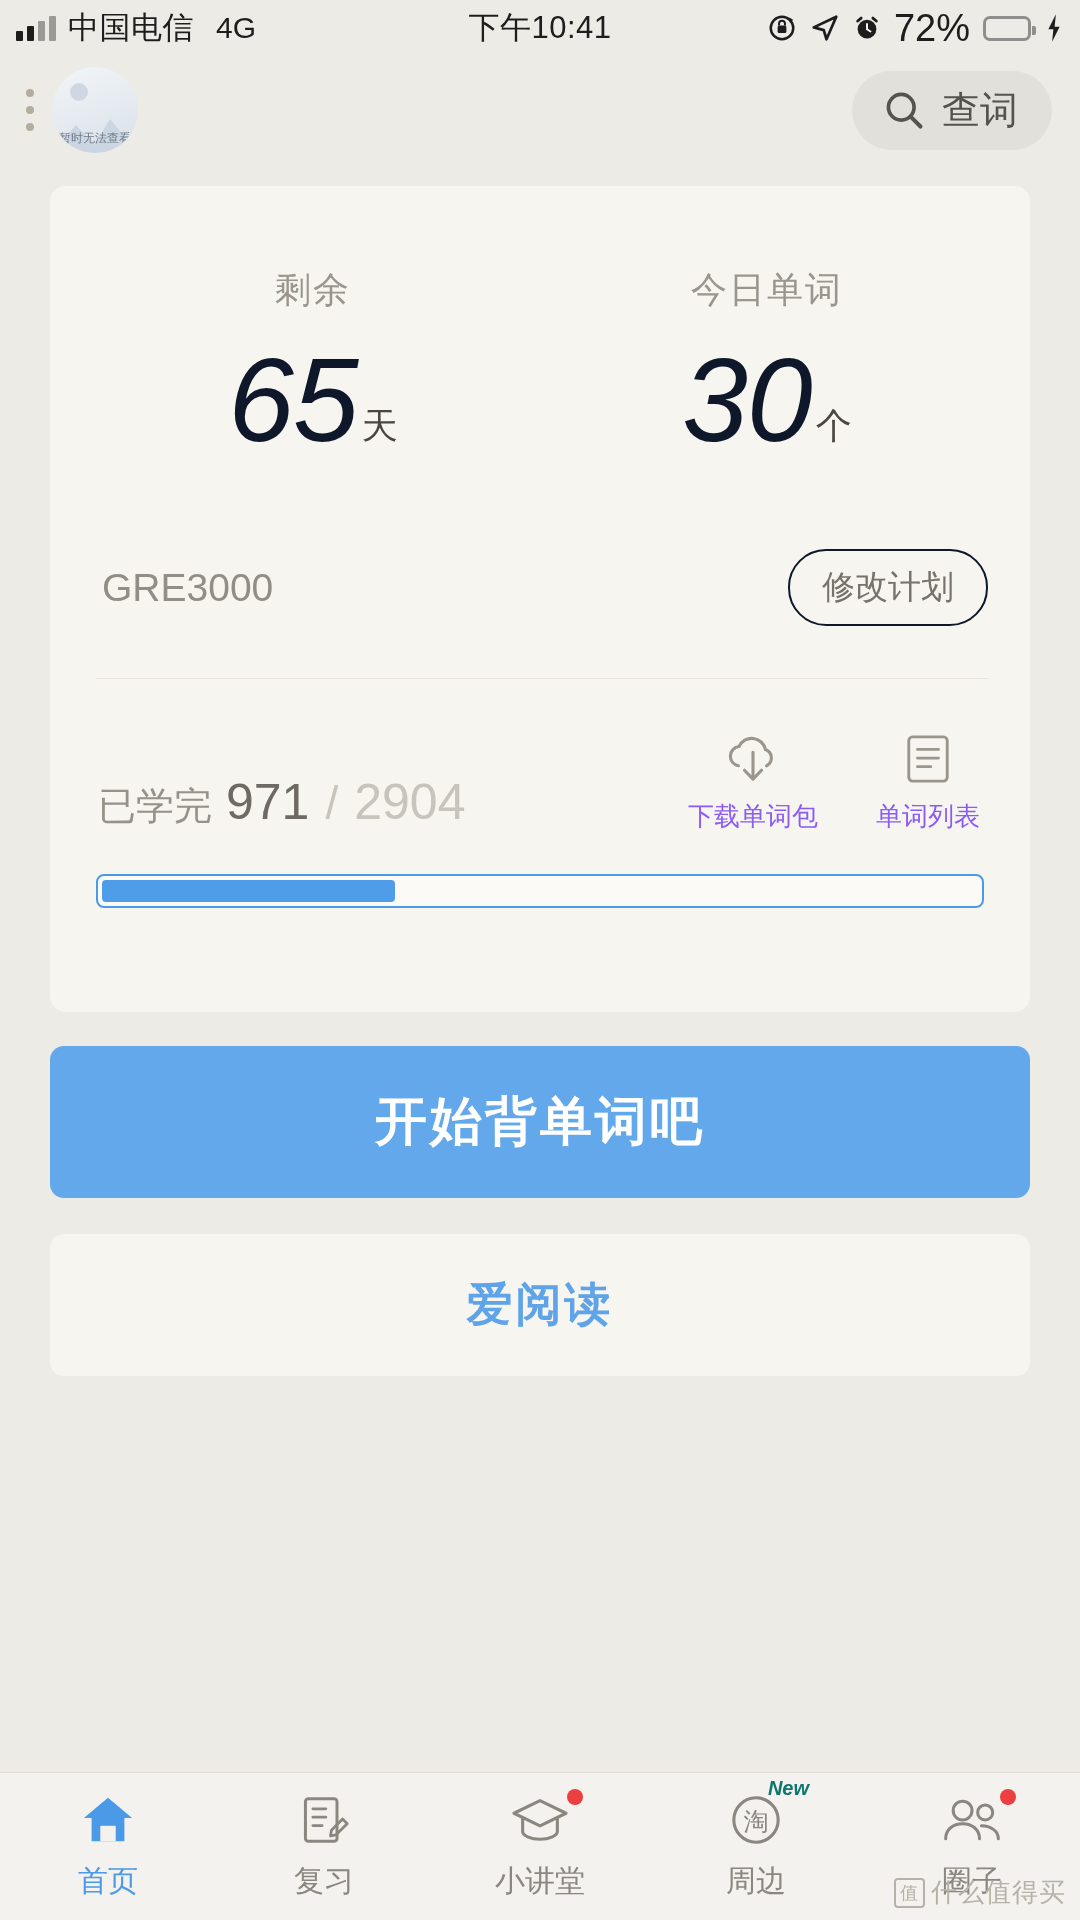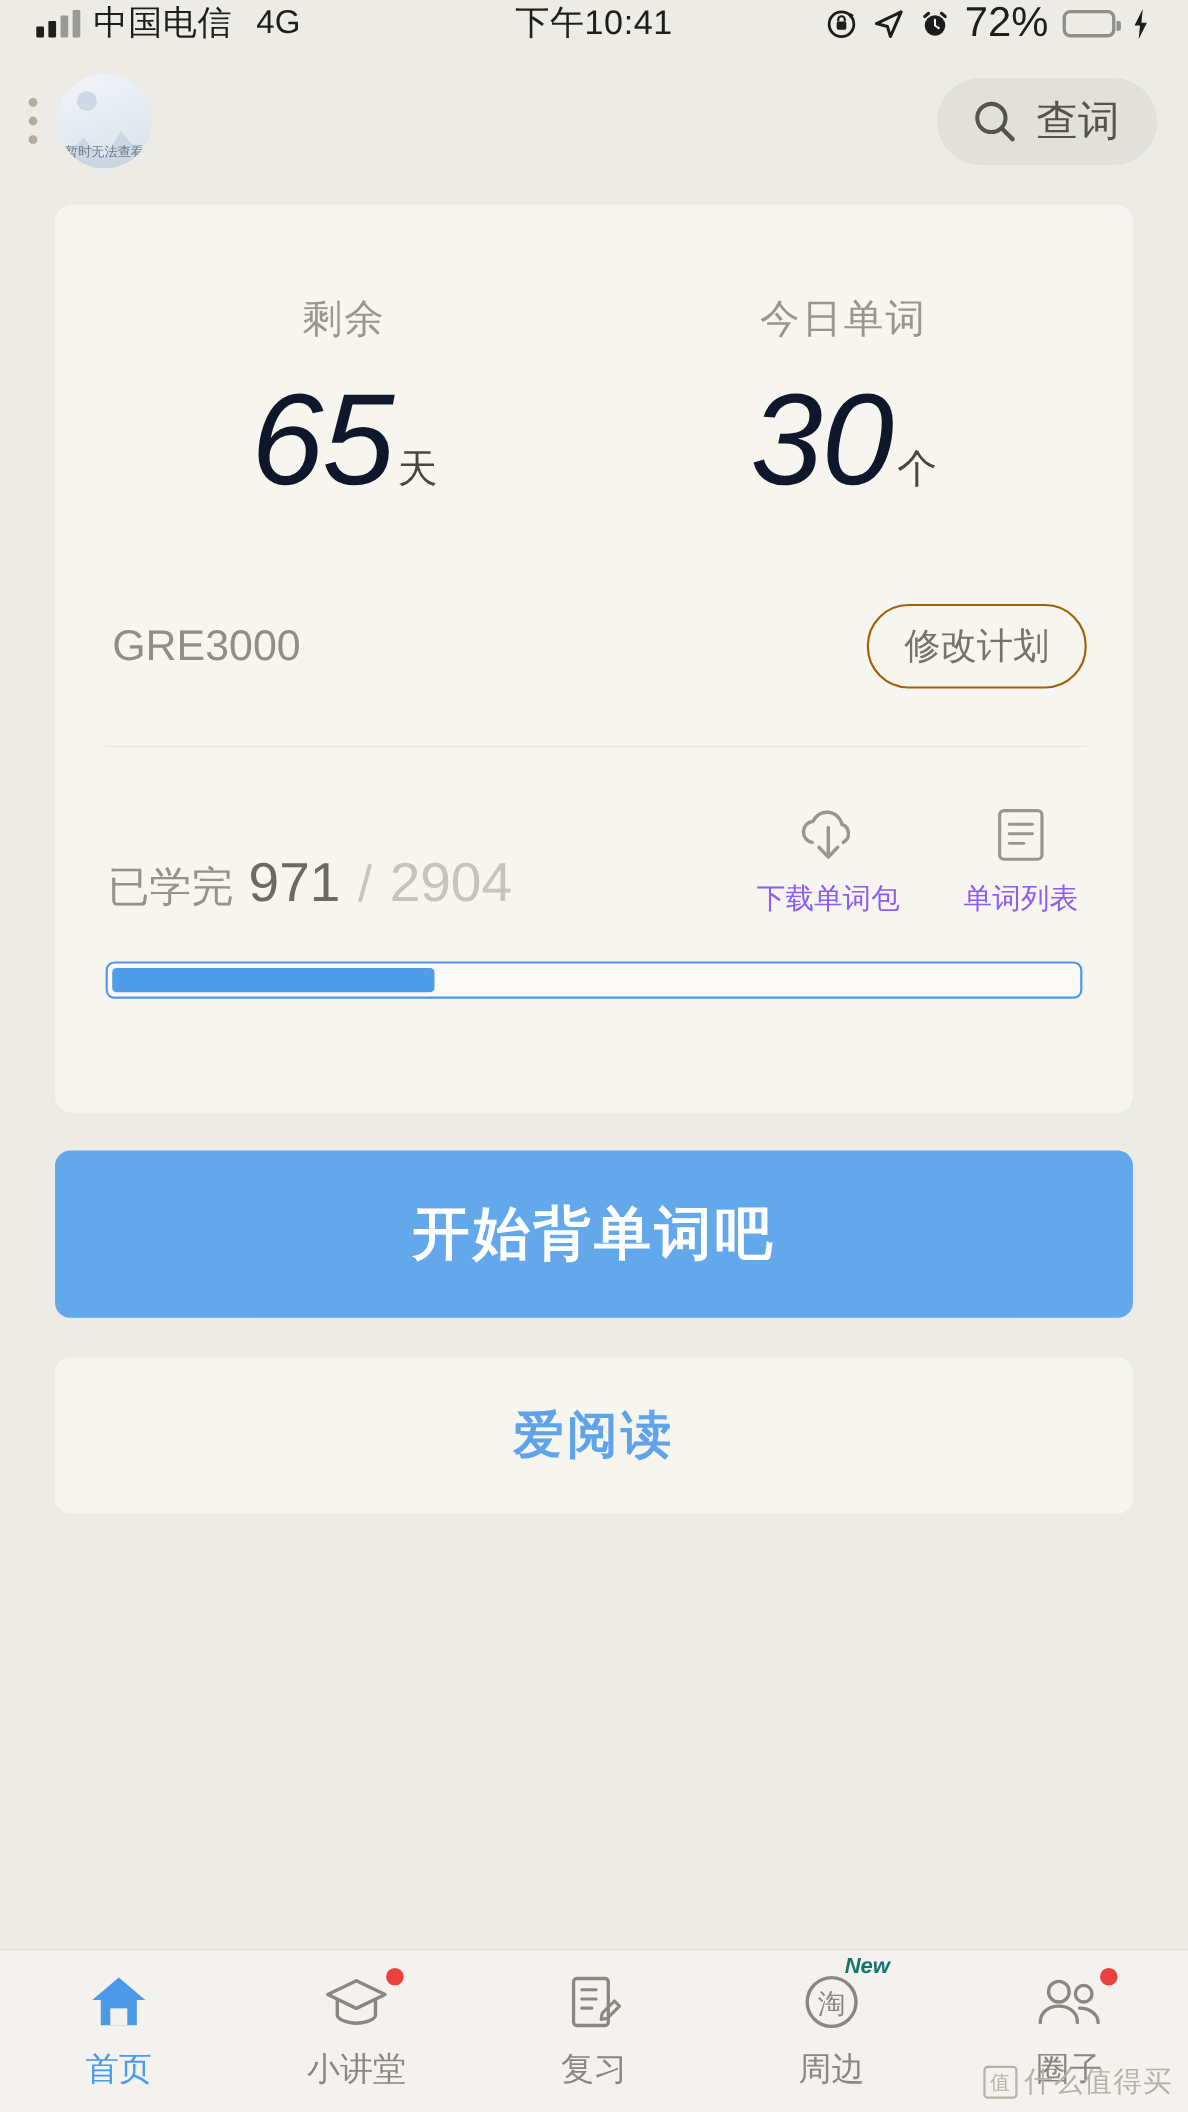--- a/index.html
+++ b/index.html
@@ -11,22 +11,22 @@
   }
   #app {
     position:relative; width:1080px; height:1920px;
     background:#ecebe6;
     display:flex; flex-direction:column;
   }
 
   
   .statusbar{
     height:56px; flex:0 0 56px;
-    display:flex; align-items:flex-start;
-    padding:0 33px;
+    display:flex; align-items:center;
+    padding:0 16px;
     color:#1d1d1d;
     font-size:30px;
     position:relative;
   }
   .sb-left{ display:flex; align-items:center; gap:12px; }
   .sig{ display:flex; align-items:flex-end; gap:4px; height:26px; }
   .sig i{ display:block; width:7px; background:#1d1d1d; border-radius:1px; }
   .sig i:nth-child(1){ height:10px; }
   .sig i:nth-child(2){ height:15px; }
   .sig i:nth-child(3){ height:20px; background:#9a9a96; }
@@ -99,21 +99,21 @@
     font-style:italic;
   }
   .stat .unit{ font-size:36px; color:#4a4740; margin-left:4px; padding-bottom:8px; }
 
   .planrow{
     display:flex; align-items:center; justify-content:space-between;
     padding:90px 6px 0 16px;
   }
   .planname{ font-size:39px; color:#928e86; }
   .planbtn{
-    border:2px solid #a16207; border-radius:38px;
+    border:2px solid #0f172a; border-radius:38px;
     padding:14px 32px; font-size:33px; color:#77736c; background:transparent;
   }
   .divider{ height:1px; background:#e6e4dc; margin:52px 6px 0 10px; }
 
   .progrow{
     display:flex; align-items:flex-end;
     padding:52px 8px 0 12px;
   }
   .learned{ display:flex; align-items:baseline; gap:14px; padding-bottom:2px; }
   .learned .lb{ font-size:38px; color:#96928a; }
@@ -320,38 +320,38 @@
         <svg width="58" height="54" viewBox="0 0 30 28">
           <path d="M15 2.5L2.5 13h4v12h17V13h4z" fill="#4a9ae8"></path>
           <rect x="11" y="17" width="8" height="8" fill="#f3f2ee"></rect>
         </svg>
       </span>
       <span class="tl">首页</span>
     </div>
 
     <div class="tab">
       <span class="ti">
-        <svg width="62" height="54" viewBox="0 0 32 28">
-          <path d="M16 4L2.5 10.5 16 17l13.5-6.5z" fill="none" stroke="#8a8780" stroke-width="1.6" stroke-linejoin="round"></path>
-          <path d="M7 13v7c0 2 4 4 9 4s9-2 9-4v-7" fill="none" stroke="#8a8780" stroke-width="1.6" stroke-linecap="round"></path>
-        </svg>
-        <span class="dot-badge"></span>
-      </span>
-      <span class="tl">小讲堂</span>
-    </div>
-
-    <div class="tab">
-      <span class="ti">
         <svg width="52" height="54" viewBox="0 0 28 28">
           <rect x="4" y="2.5" width="17" height="23" rx="1.6" fill="none" stroke="#8a8780" stroke-width="1.6"></rect>
           <path d="M8 8h7M8 12.5h7M8 17h5" stroke="#8a8780" stroke-width="1.5" stroke-linecap="round"></path>
           <path d="M18 19.5l6-6 2.5 2.5-6 6-3 .6z" fill="none" stroke="#8a8780" stroke-width="1.5" stroke-linejoin="round"></path>
         </svg>
       </span>
       <span class="tl">复习</span>
+    </div>
+
+    <div class="tab">
+      <span class="ti">
+        <svg width="62" height="54" viewBox="0 0 32 28">
+          <path d="M16 4L2.5 10.5 16 17l13.5-6.5z" fill="none" stroke="#8a8780" stroke-width="1.6" stroke-linejoin="round"></path>
+          <path d="M7 13v7c0 2 4 4 9 4s9-2 9-4v-7" fill="none" stroke="#8a8780" stroke-width="1.6" stroke-linecap="round"></path>
+        </svg>
+        <span class="dot-badge"></span>
+      </span>
+      <span class="tl">小讲堂</span>
     </div>
 
     <div class="tab">
       <span class="ti">
         <svg width="54" height="54" viewBox="0 0 28 28">
           <circle cx="14" cy="14" r="11.5" fill="none" stroke="#8a8780" stroke-width="1.6"></circle>
           <text x="14" y="19" text-anchor="middle" font-size="13" fill="#8a8780" font-family="'Liberation Sans',sans-serif">淘</text>
         </svg>
         <span class="new-badge">New</span>
       </span>

